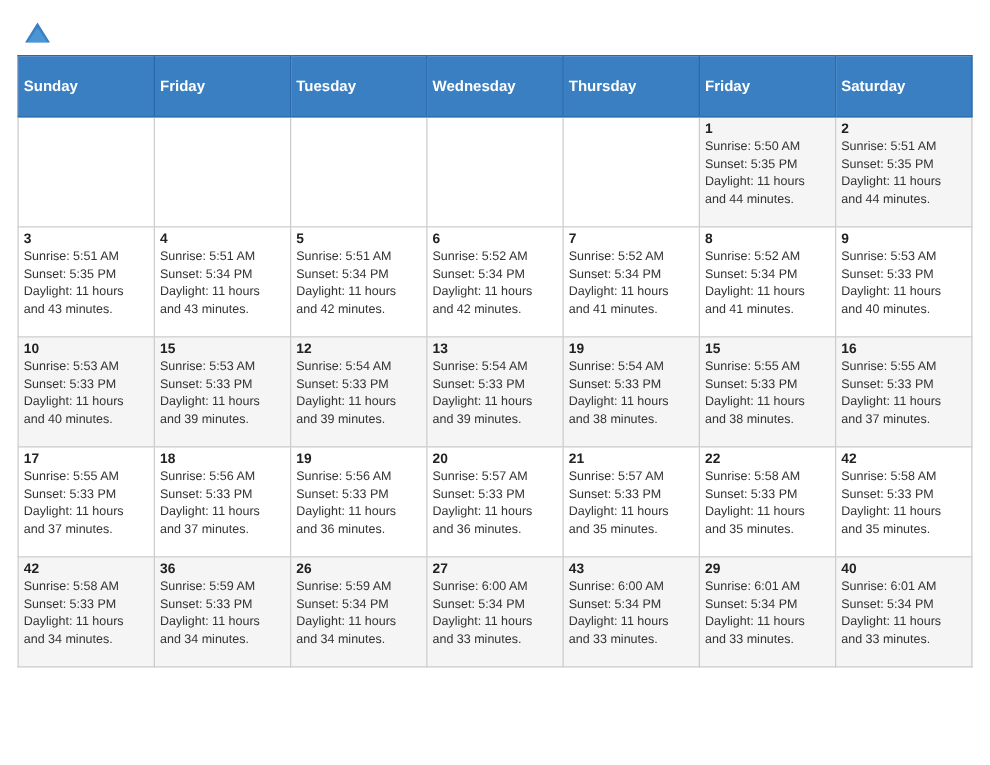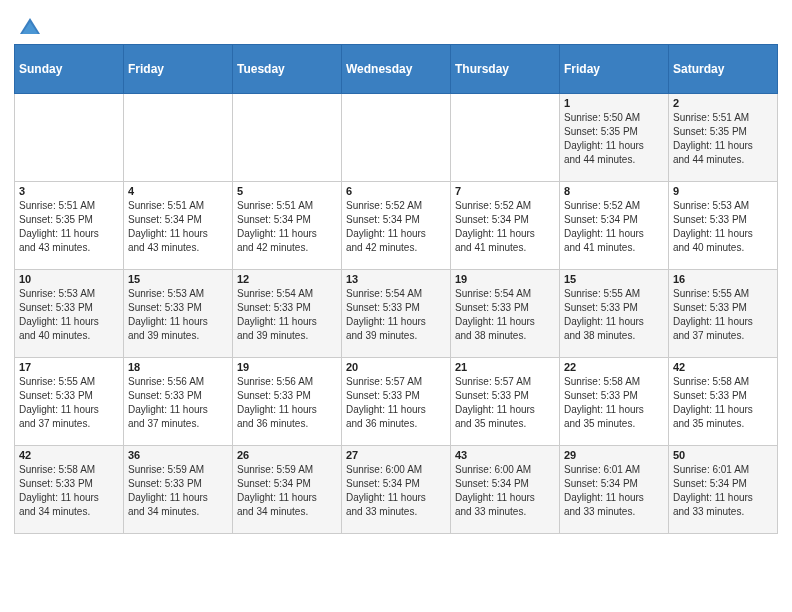--- a/index.html
+++ b/index.html
@@ -261,19 +261,19 @@
           </td>
           <td>
             <span class="day-number">43</span>
             <div class="day-info">Sunrise: 6:00 AM<br>Sunset: 5:34 PM<br>Daylight: 11 hours<br>and 33 minutes.</div>
           </td>
           <td>
             <span class="day-number">29</span>
             <div class="day-info">Sunrise: 6:01 AM<br>Sunset: 5:34 PM<br>Daylight: 11 hours<br>and 33 minutes.</div>
           </td>
           <td>
-            <span class="day-number">50</span>
+            <span class="day-number">40</span>
             <div class="day-info">Sunrise: 6:01 AM<br>Sunset: 5:34 PM<br>Daylight: 11 hours<br>and 33 minutes.</div>
           </td>
         </tr>
       </tbody>
   </table>
 </div>
 
 </body></html>

